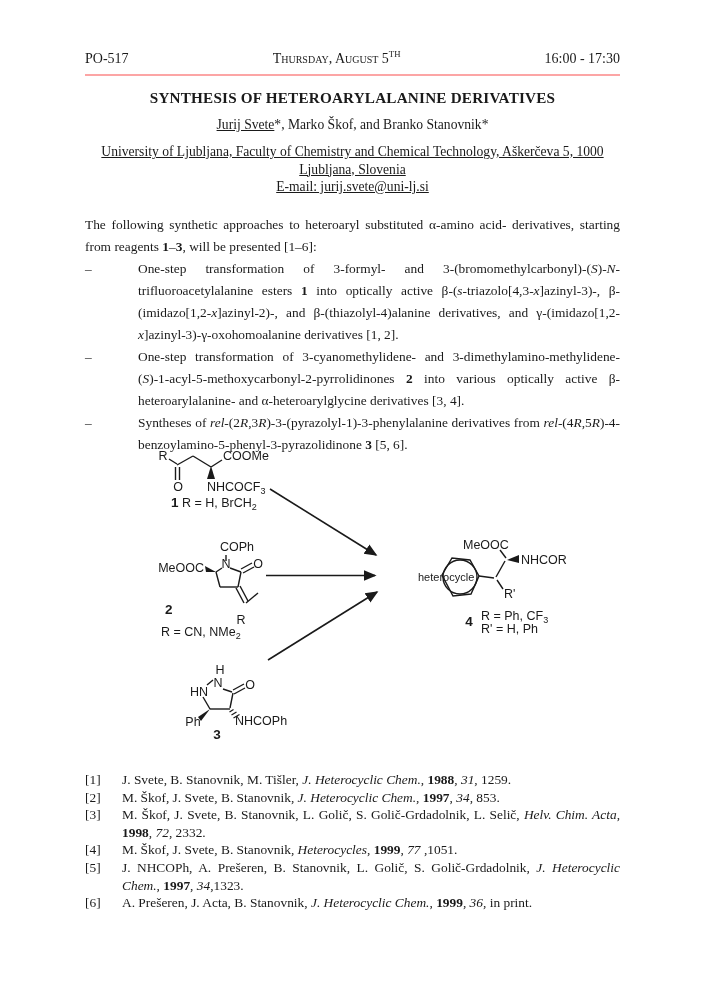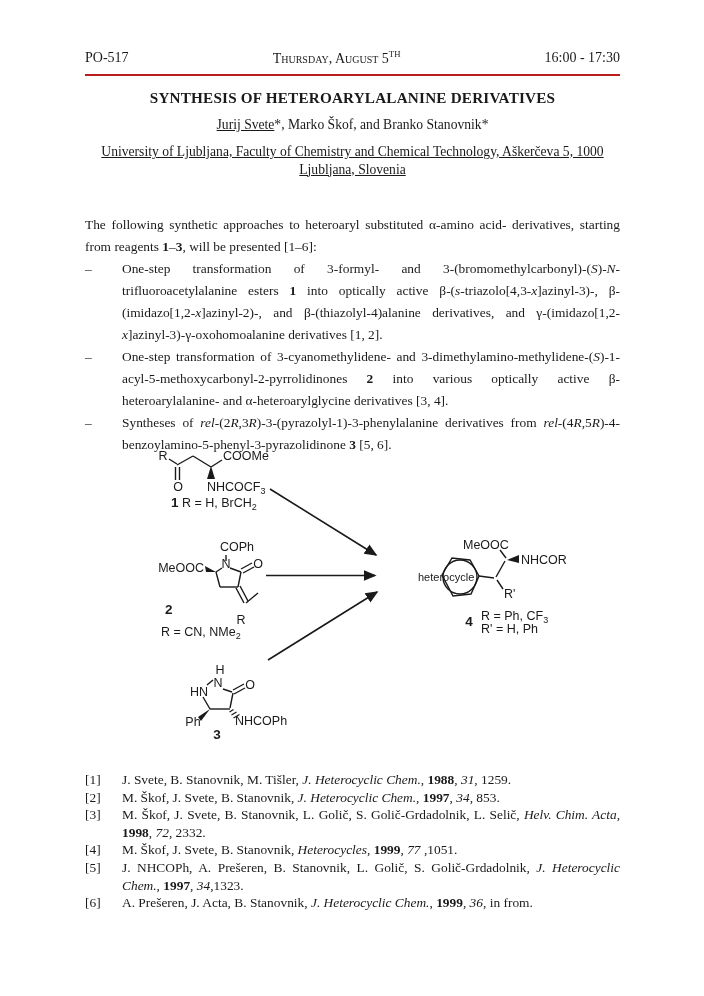--- a/index.html
+++ b/index.html
@@ -2,32 +2,32 @@
 <html><head>
 <meta charset="utf-8">
 <style>
   html,body{margin:0;padding:0;background:#e8e8e8;}
   .page{
     position:relative;width:704px;height:996px;background:#ffffff;margin:0 auto;
     font-family:"Liberation Serif",serif;color:#1a1a1a;overflow:hidden;
   }
   .content{position:absolute;left:85px;width:535px;}
   
-  .hdr{top:49px;display:flex;justify-content:space-between;align-items:center;
-       font-size:14px;border-bottom:2px solid #b91c1c;padding-bottom:7px;}
+  .hdr{top:49px;display:flex;justify-content:space-between;align-items:flex-end;
+       font-size:14px;border-bottom:2px solid #fca5a5;padding-bottom:7px;}
   
   .title{top:89px;text-align:center;font-weight:700;font-size:15.2px;letter-spacing:.2px;}
   .authors{top:117px;text-align:center;font-size:13.6px;}
   .affil{top:143px;text-align:center;font-size:13.6px;line-height:17.5px;text-decoration:underline;}
   
   .bodytext{top:214px;font-size:13.4px;line-height:22px;text-align:justify;}
   .para{text-align:justify;}
   .bullet{display:flex;}
   .bullet .marker{width:37px;flex:none;}
-  .bullet .btext{flex:1;text-align:justify;}
+  .bullet .btext{flex:1;text-align:justify;margin-left:16px;}
   
   .refs{top:771px;font-size:13.4px;line-height:17.6px;}
   .ref{display:flex;}
   .ref .rnum{width:37px;flex:none;}
   .ref .rtext{flex:1;text-align:justify;}
   
   .s-b{font-weight:700;}
   .s-i{font-style:italic;}
   .s-u{text-decoration:underline;}
   .s-sc{font-variant:small-caps;}
@@ -55,20 +55,21 @@
     <span><span class="s-sc">Thursday, August 5</span><span class="s-sup">TH</span></span>
     <span>16:00 - 17:30</span>
   </div>
 
   <div class="content title">SYNTHESIS OF HETEROARYLALANINE DERIVATIVES</div>
 
   <div class="content authors"><span class="s-u">Jurij Svete</span><span>*, Marko Škof, and Branko Stanovnik*</span></div>
 
   <div class="content affil">
     <div>University of Ljubljana, Faculty of Chemistry and Chemical Technology, Aškerčeva 5, 1000 Ljubljana, Slovenia</div>
+    <div>E-mail: jurij.svete@uni-lj.si</div>
   </div>
 
   <div class="content bodytext">
     <div class="para"><span>The following synthetic approaches to heteroaryl substituted α-amino acid- derivatives, starting from reagents </span><span class="s-b">1</span><span>–</span><span class="s-b">3</span><span>, will be presented [1–6]:</span></div>
     <div class="bullet">
       <span class="marker">–</span>
       <div class="btext"><span>One-step transformation of 3-formyl- and 3-(bromomethylcarbonyl)-(</span><span class="s-i">S</span><span>)-</span><span class="s-i">N</span><span>-trifluoroacetylalanine esters </span><span class="s-b">1</span><span> into optically active β-(</span><span class="s-i">s</span><span>-triazolo[4,3-</span><span class="s-i">x</span><span>]azinyl-3)-, β-(imidazo[1,2-</span><span class="s-i">x</span><span>]azinyl-2)-, and β-(thiazolyl-4)alanine derivatives, and γ-(imidazo[1,2-</span><span class="s-i">x</span><span>]azinyl-3)-γ-oxohomoalanine derivatives [1, 2].</span></div>
     </div>
     <div class="bullet">
       <span class="marker">–</span>
@@ -189,17 +190,17 @@
     <div class="ref">
       <span class="rnum">[4]</span>
       <div class="rtext"><span>M. Škof, J. Svete, B. Stanovnik, </span><span class="s-i">Heterocycles</span><span>, </span><span class="s-b">1999</span><span>, </span><span class="s-i">77</span><span> ,1051.</span></div>
     </div>
     <div class="ref">
       <span class="rnum">[5]</span>
       <div class="rtext"><span>J. NHCOPh, A. Prešeren, B. Stanovnik, L. Golič, S. Golič-Grdadolnik, </span><span class="s-i">J. Heterocyclic Chem.</span><span>, </span><span class="s-b">1997</span><span>, </span><span class="s-i">34</span><span>,1323.</span></div>
     </div>
     <div class="ref">
       <span class="rnum">[6]</span>
-      <div class="rtext"><span>A. Prešeren, J. Acta, B. Stanovnik, </span><span class="s-i">J. Heterocyclic Chem.</span><span>, </span><span class="s-b">1999</span><span>, </span><span class="s-i">36</span><span>, in from.</span></div>
+      <div class="rtext"><span>A. Prešeren, J. Acta, B. Stanovnik, </span><span class="s-i">J. Heterocyclic Chem.</span><span>, </span><span class="s-b">1999</span><span>, </span><span class="s-i">36</span><span>, in print.</span></div>
     </div>
   </div>
 
 </div>
 
 </body></html>

